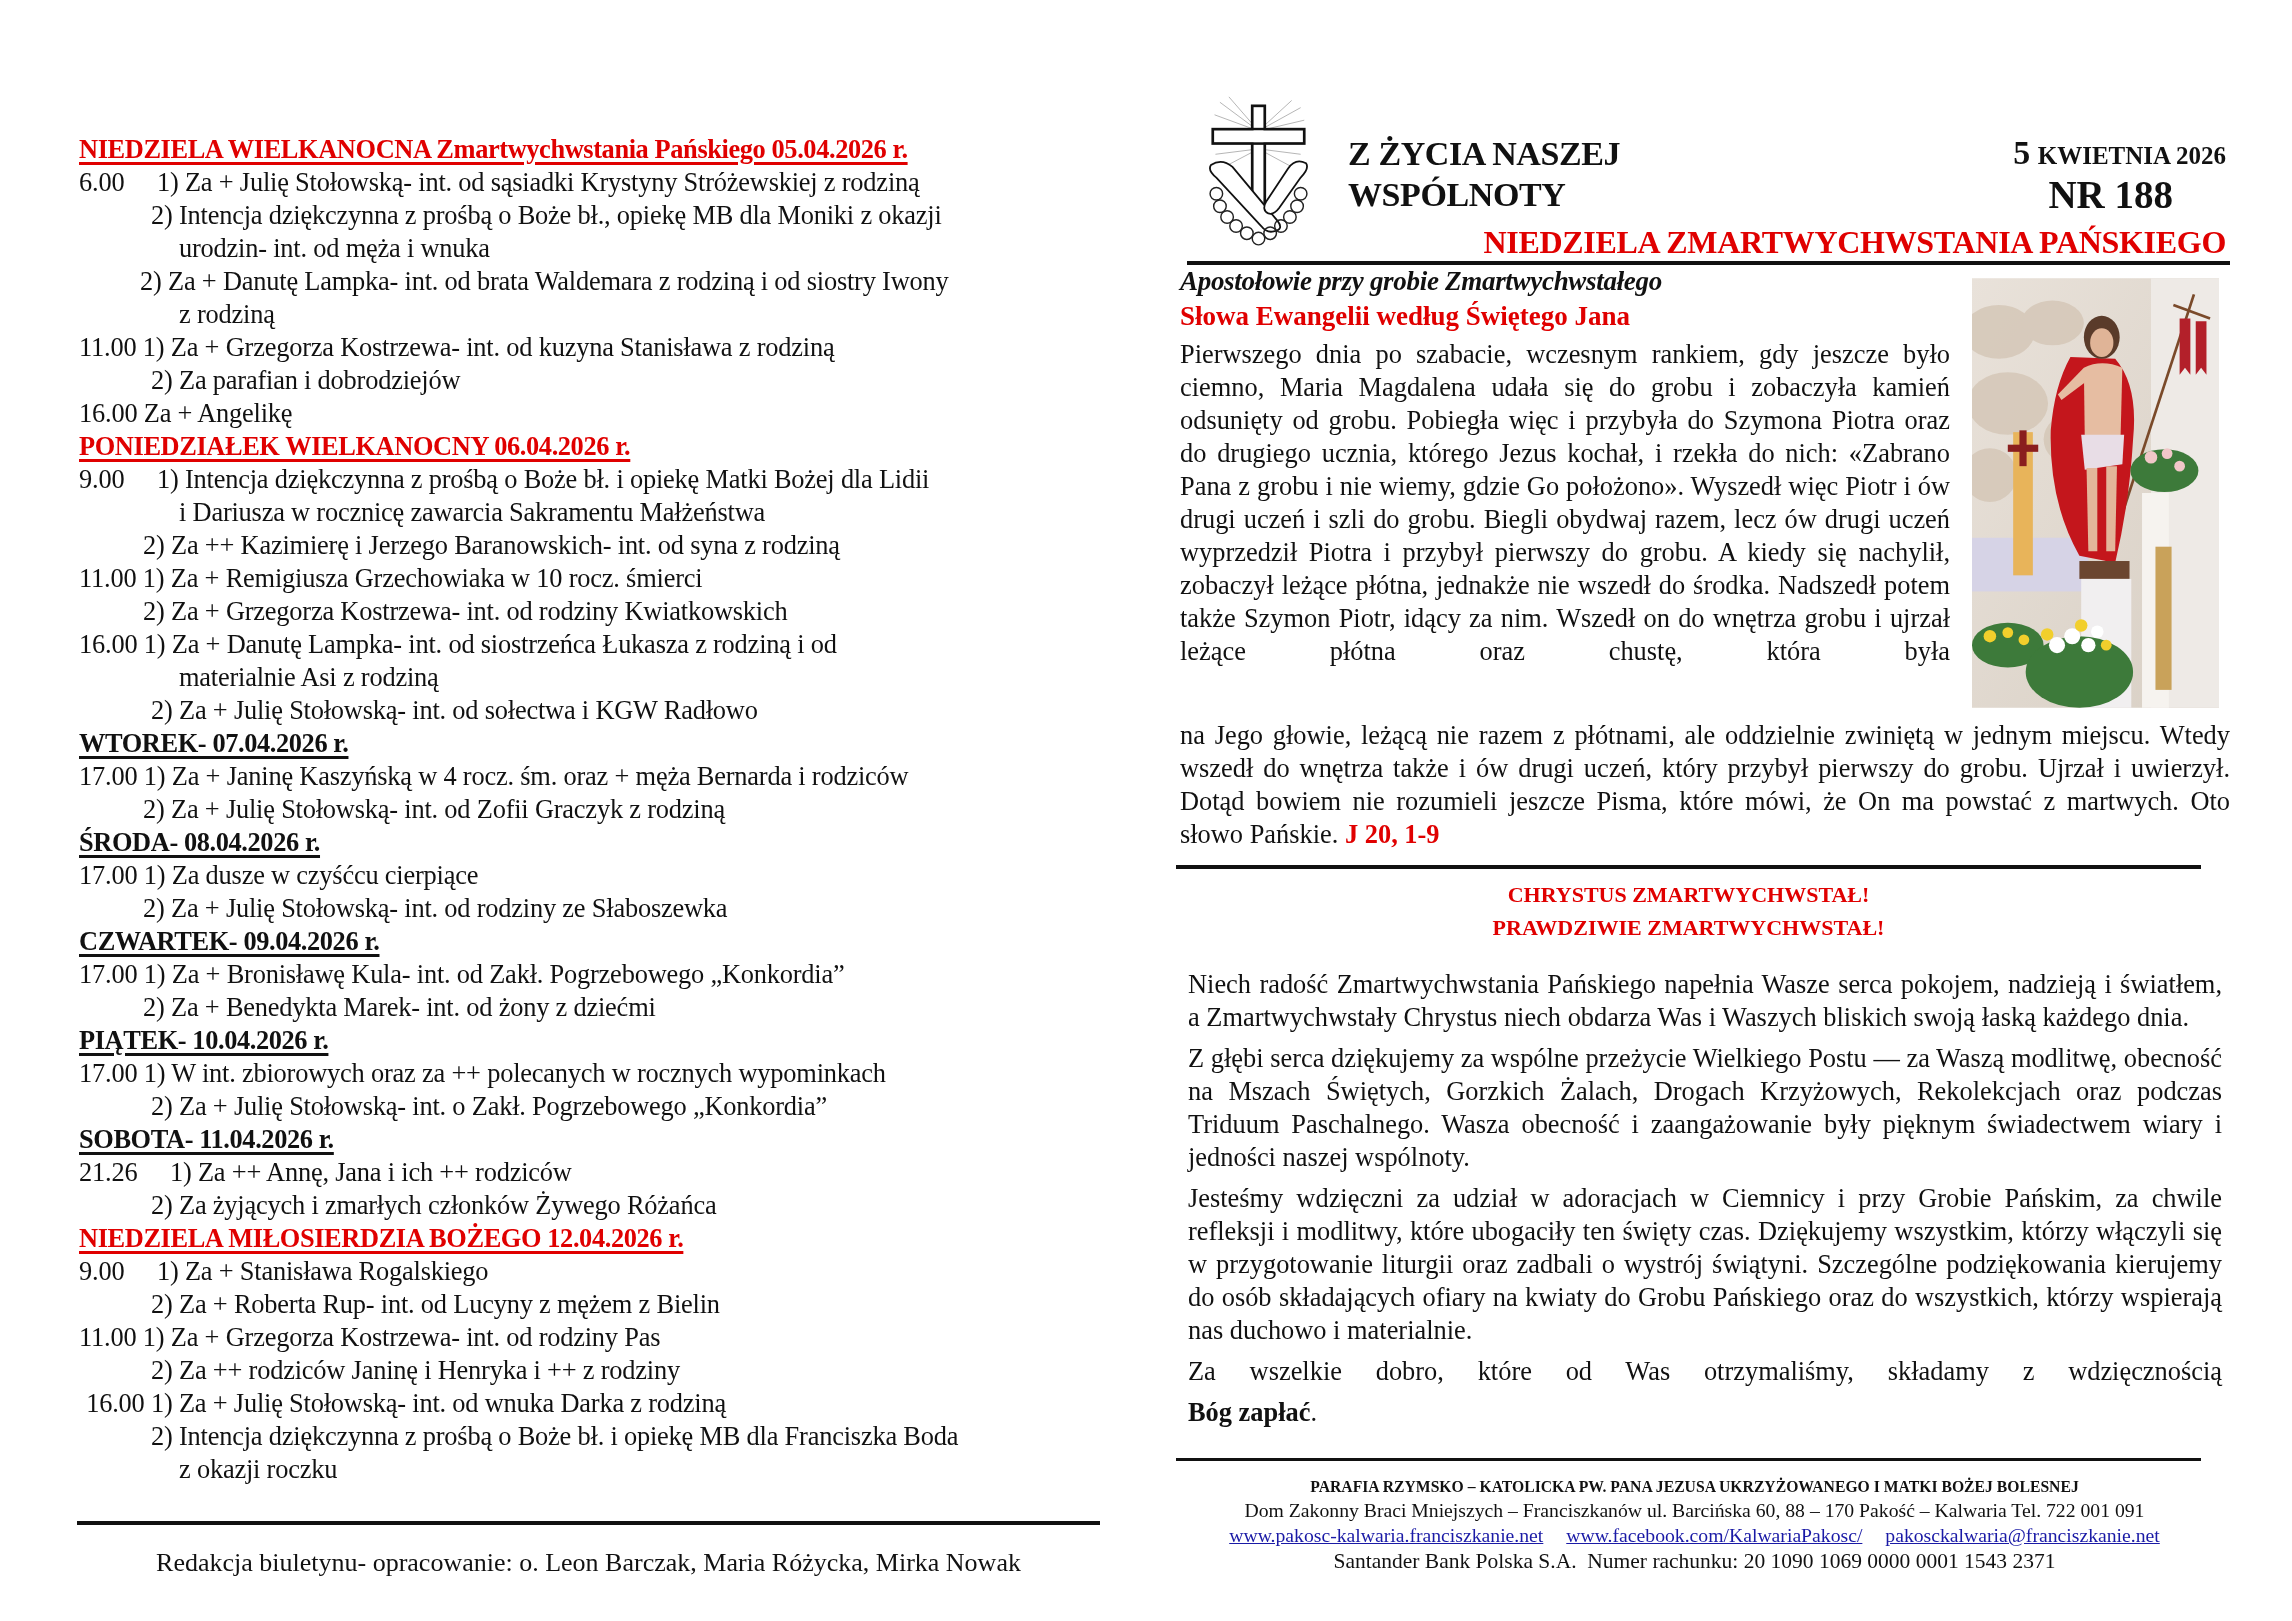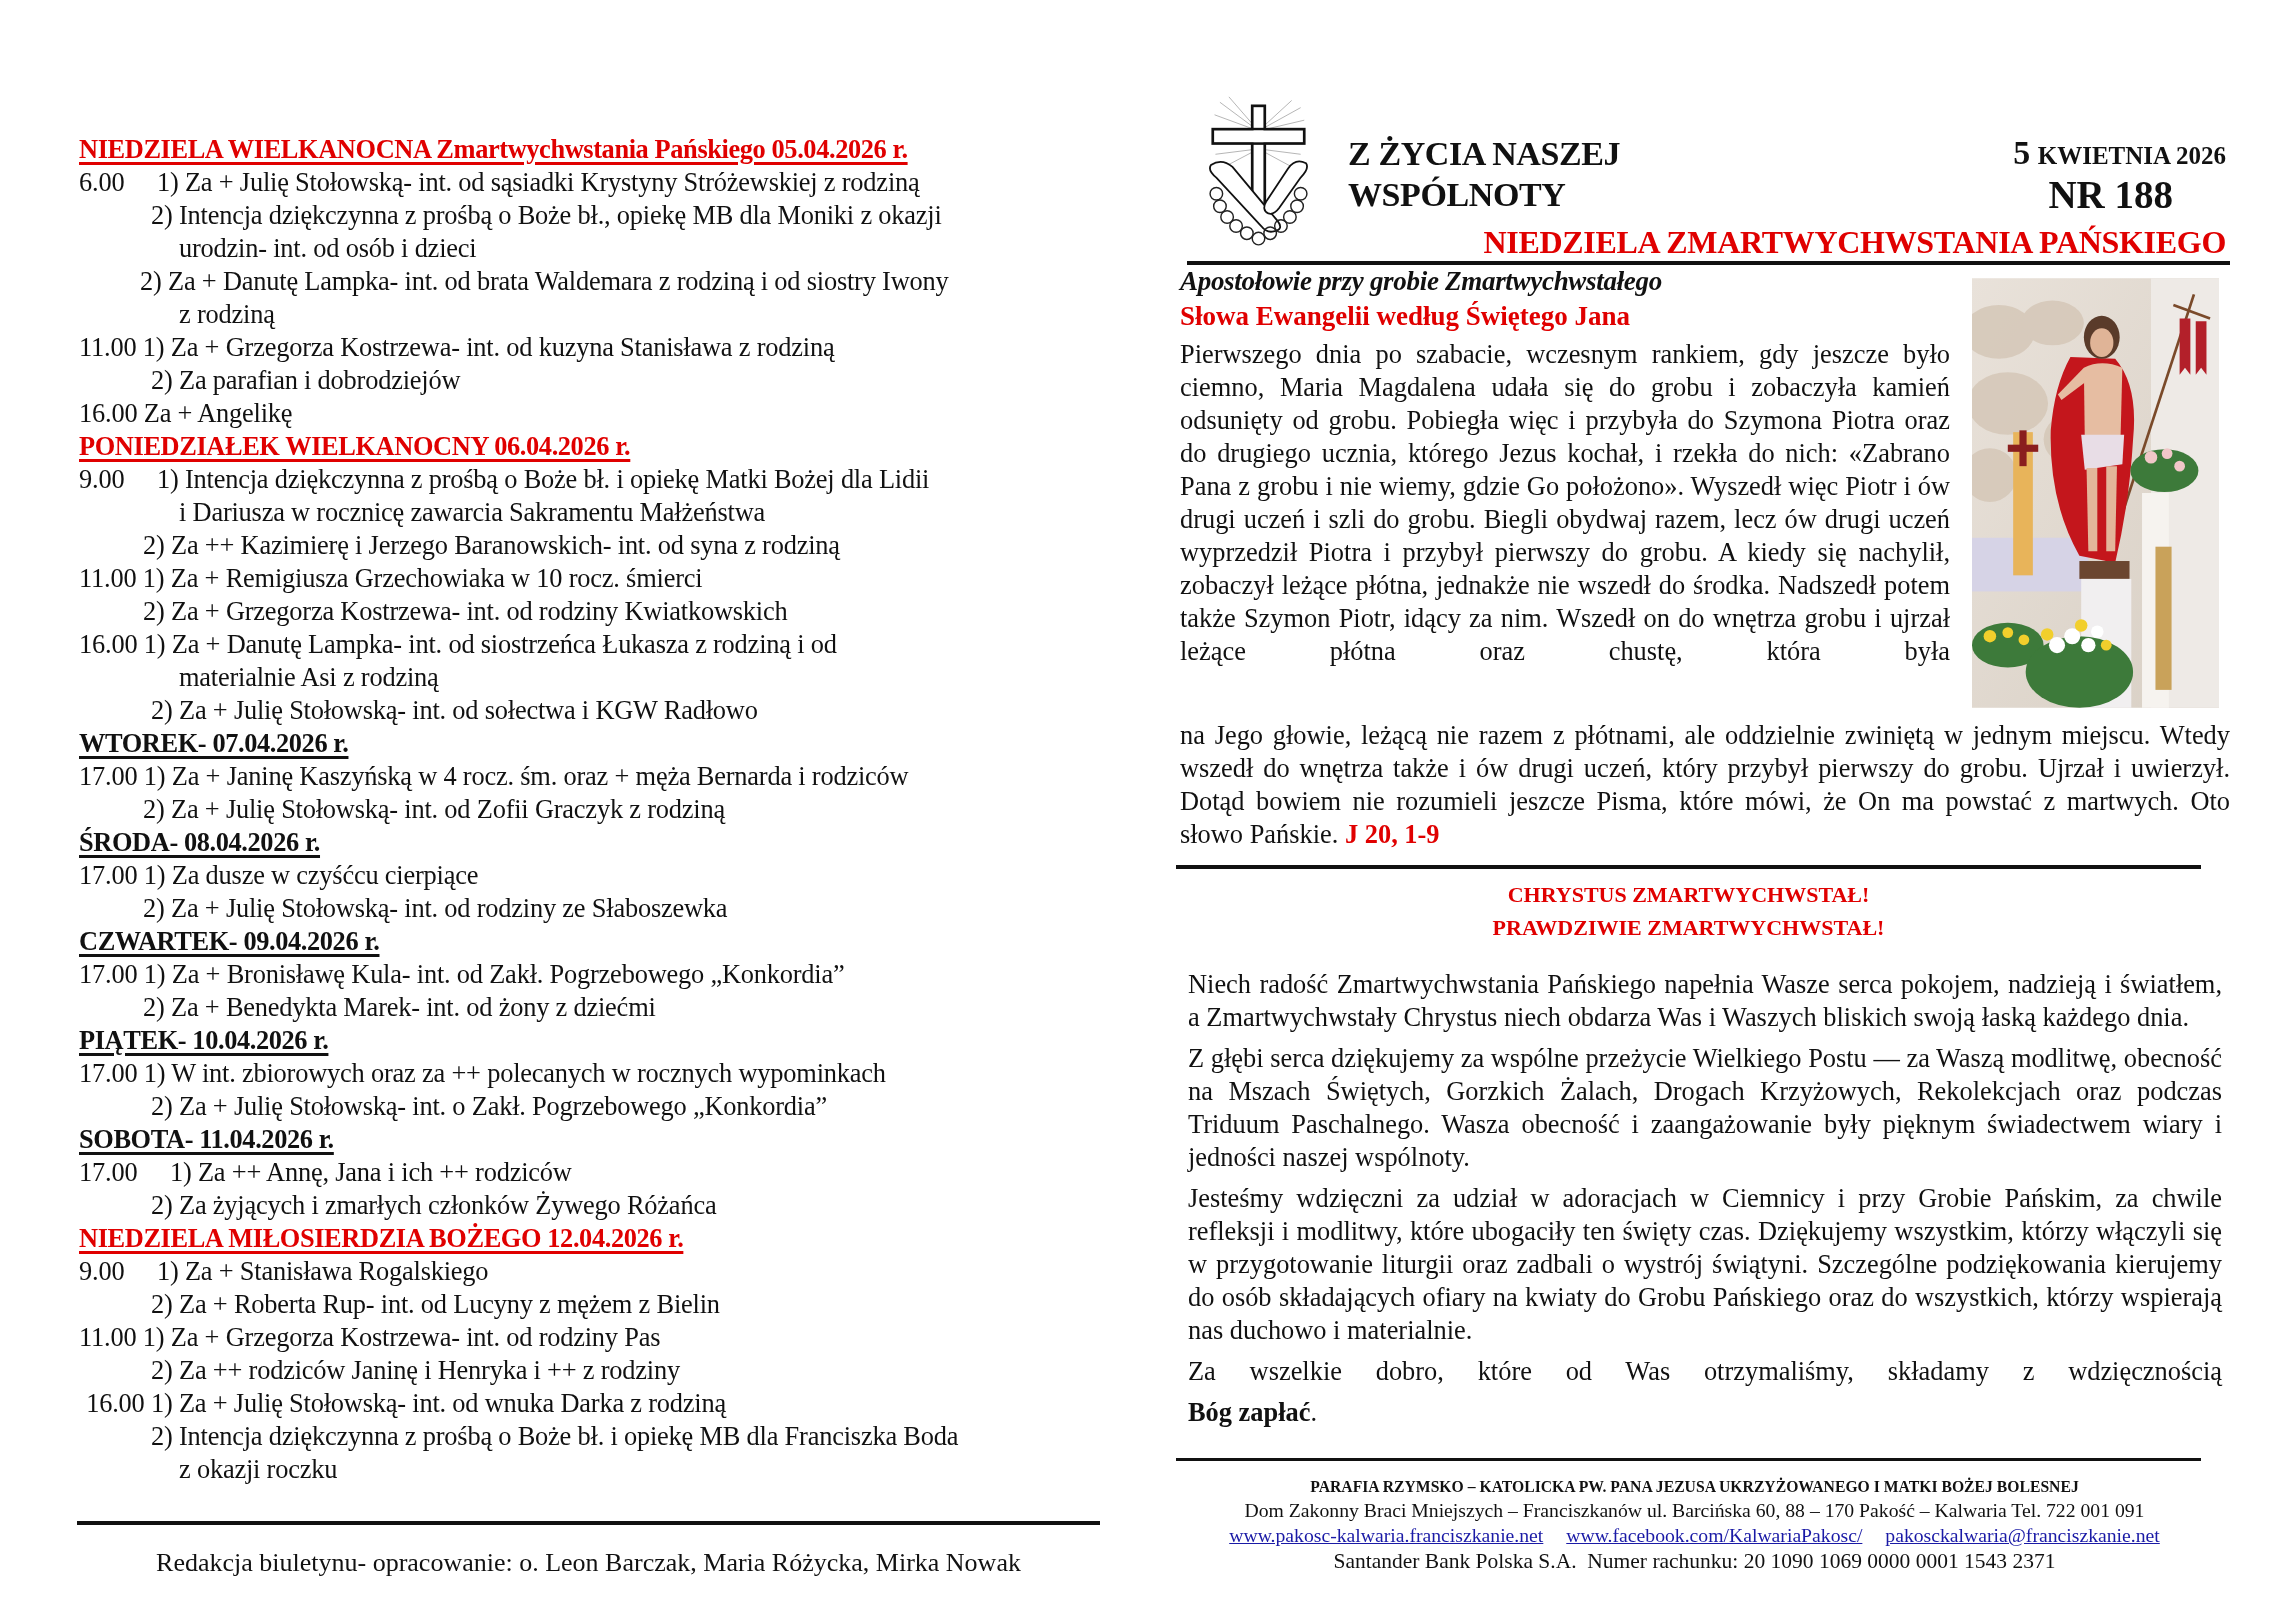--- a/index.html
+++ b/index.html
@@ -52,21 +52,21 @@
   #footer .links a { color:#1a1aa6; text-decoration:underline; margin:0 9px; }
   #footer .bank { font-size:21.5px; line-height:27px; white-space:nowrap; }
 </style>
 </head>
 <body>
 
 <div id="left" class="abs">
     <div class="day-head red">NIEDZIELA WIELKANOCNA Zmartwychwstania Pańskiego 05.04.2026 r.</div>
     <div class="row ">6.00  1) Za + Julię Stołowską- int. od sąsiadki Krystyny Stróżewskiej z rodziną</div>
     <div class="row ind1">2) Intencja dziękczynna z prośbą o Boże bł., opiekę MB dla Moniki z okazji</div>
-    <div class="row ind2">urodzin- int. od osób i dzieci</div>
+    <div class="row ind2">urodzin- int. od męża i wnuka</div>
     <div class="row ind3">2) Za + Danutę Lampka- int. od brata Waldemara z rodziną i od siostry Iwony</div>
     <div class="row ind2">z rodziną</div>
     <div class="row ">11.00 1) Za + Grzegorza Kostrzewa- int. od kuzyna Stanisława z rodziną</div>
     <div class="row ind1">2) Za parafian i dobrodziejów</div>
     <div class="row ">16.00 Za + Angelikę</div>
     <div class="day-head red">PONIEDZIAŁEK WIELKANOCNY 06.04.2026 r.</div>
     <div class="row ">9.00  1) Intencja dziękczynna z prośbą o Boże bł. i opiekę Matki Bożej dla Lidii</div>
     <div class="row ind2">i Dariusza w rocznicę zawarcia Sakramentu Małżeństwa</div>
     <div class="row ind4">2) Za ++ Kazimierę i Jerzego Baranowskich- int. od syna z rodziną</div>
     <div class="row ">11.00 1) Za + Remigiusza Grzechowiaka w 10 rocz. śmierci</div>
@@ -80,21 +80,21 @@
     <div class="day-head">ŚRODA- 08.04.2026 r.</div>
     <div class="row ">17.00 1) Za dusze w czyśćcu cierpiące</div>
     <div class="row ind4">2) Za + Julię Stołowską- int. od rodziny ze Słaboszewka</div>
     <div class="day-head">CZWARTEK- 09.04.2026 r.</div>
     <div class="row ">17.00 1) Za + Bronisławę Kula- int. od Zakł. Pogrzebowego „Konkordia”</div>
     <div class="row ind4">2) Za + Benedykta Marek- int. od żony z dziećmi</div>
     <div class="day-head">PIĄTEK- 10.04.2026 r.</div>
     <div class="row ">17.00 1) W int. zbiorowych oraz za ++ polecanych w rocznych wypominkach</div>
     <div class="row ind1">2) Za + Julię Stołowską- int. o Zakł. Pogrzebowego „Konkordia”</div>
     <div class="day-head">SOBOTA- 11.04.2026 r.</div>
-    <div class="row ">17.00  1) Za ++ Annę, Jana i ich ++ rodziców</div>
+    <div class="row ">21.26  1) Za ++ Annę, Jana i ich ++ rodziców</div>
     <div class="row ind1">2) Za żyjących i zmarłych członków Żywego Różańca</div>
     <div class="day-head red">NIEDZIELA MIŁOSIERDZIA BOŻEGO 12.04.2026 r.</div>
     <div class="row ">9.00  1) Za + Stanisława Rogalskiego</div>
     <div class="row ind1">2) Za + Roberta Rup- int. od Lucyny z mężem z Bielin</div>
     <div class="row ">11.00 1) Za + Grzegorza Kostrzewa- int. od rodziny Pas</div>
     <div class="row ind1">2) Za ++ rodziców Janinę i Henryka i ++ z rodziny</div>
     <div class="row ind5" style="padding-left: 7.2px;">16.00 1) Za + Julię Stołowską- int. od wnuka Darka z rodziną</div>
     <div class="row ind1">2) Intencja dziękczynna z prośbą o Boże bł. i opiekę MB dla Franciszka Boda</div>
     <div class="row ind2">z okazji roczku</div>
   </div>

